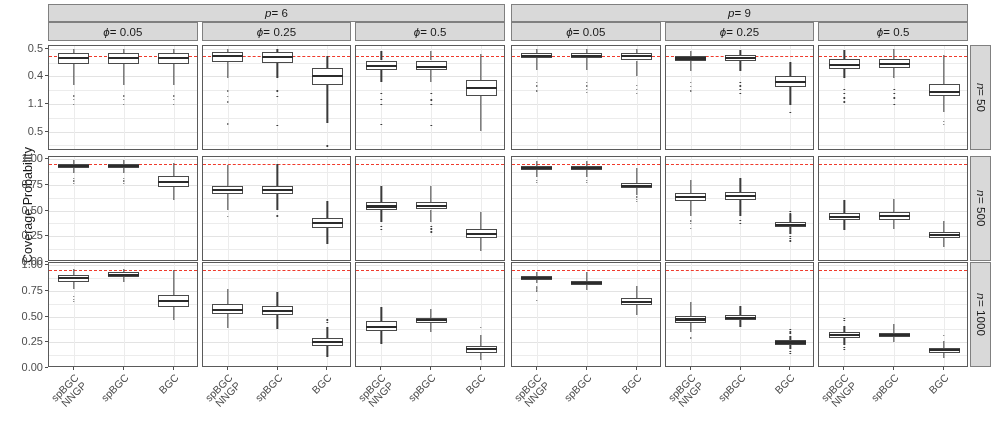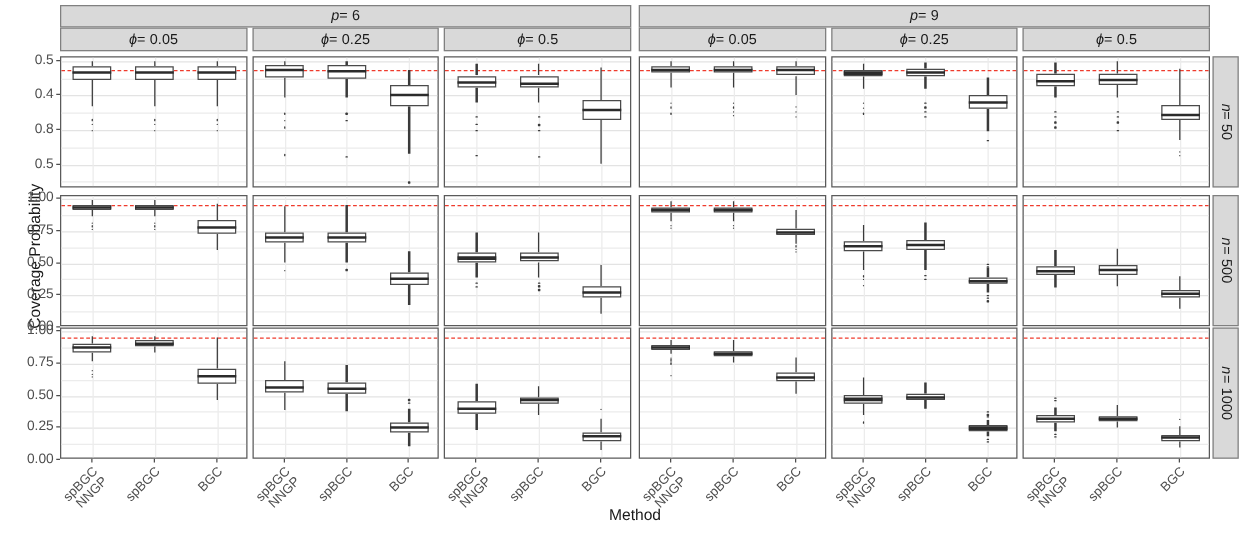--- a/index.html
+++ b/index.html
@@ -142,36 +142,35 @@
     text-align:center;
     white-space:nowrap;
   }
 </style>
 </head>
 <body>
 
 <div id="figure">
 
   <div class="axis-title-y" style="left: -52px; top: 198px; width: 160px; text-align: center;">Coverage Probability</div>
-  <div class="axis-title-x" style="left: 48px; width: 920px; top: 405px;">Method</div>
 
 <div class="strip" style="left: 48px; top: 4px; width: 457px; height: 18px;"><span class="ital">p</span> = 6</div>
     <div class="strip" style="left: 511px; top: 4px; width: 457px; height: 18px;"><span class="ital">p</span> = 9</div>
     <div class="strip" style="left: 48px; top: 22px; width: 149.667px; height: 19px;"><span class="ital">ϕ</span> = 0.05</div>
     <div class="strip" style="left: 201.667px; top: 22px; width: 149.667px; height: 19px;"><span class="ital">ϕ</span> = 0.25</div>
     <div class="strip" style="left: 355.333px; top: 22px; width: 149.667px; height: 19px;"><span class="ital">ϕ</span> = 0.5</div>
     <div class="strip" style="left: 511px; top: 22px; width: 149.667px; height: 19px;"><span class="ital">ϕ</span> = 0.05</div>
     <div class="strip" style="left: 664.667px; top: 22px; width: 149.667px; height: 19px;"><span class="ital">ϕ</span> = 0.25</div>
     <div class="strip" style="left: 818.333px; top: 22px; width: 149.667px; height: 19px;"><span class="ital">ϕ</span> = 0.5</div>
     <div class="strip strip-right" style="left: 970px; top: 45px; width: 21px; height: 105px;"><span class="ital">n</span> = 50</div>
     <div class="strip strip-right" style="left: 970px; top: 156px; width: 21px; height: 105px;"><span class="ital">n</span> = 500</div>
     <div class="strip strip-right" style="left: 970px; top: 262px; width: 21px; height: 105px;"><span class="ital">n</span> = 1000</div>
     <div class="ytick" style="top: 130.658px; right: 953px; width: 40px;">0.5</div>
     <div class="ytickmark" style="top: 130.658px; left: 45px;"></div>
-    <div class="ytick" style="top: 103.026px; right: 953px; width: 40px;">0.8</div>
+    <div class="ytick" style="top: 103.026px; right: 953px; width: 40px;">1.1</div>
     <div class="ytickmark" style="top: 103.026px; left: 45px;"></div>
     <div class="ytick" style="top: 75.3947px; right: 953px; width: 40px;">0.4</div>
     <div class="ytickmark" style="top: 75.3947px; left: 45px;"></div>
     <div class="ytick" style="top: 47.7632px; right: 953px; width: 40px;">0.5</div>
     <div class="ytickmark" style="top: 47.7632px; left: 45px;"></div>
     <div class="ytick" style="top: 261px; right: 953px; width: 40px;">0.00</div>
     <div class="ytickmark" style="top: 261px; left: 45px;"></div>
     <div class="ytick" style="top: 235.265px; right: 953px; width: 40px;">0.25</div>
     <div class="ytickmark" style="top: 235.265px; left: 45px;"></div>
     <div class="ytick" style="top: 209.529px; right: 953px; width: 40px;">0.50</div>

